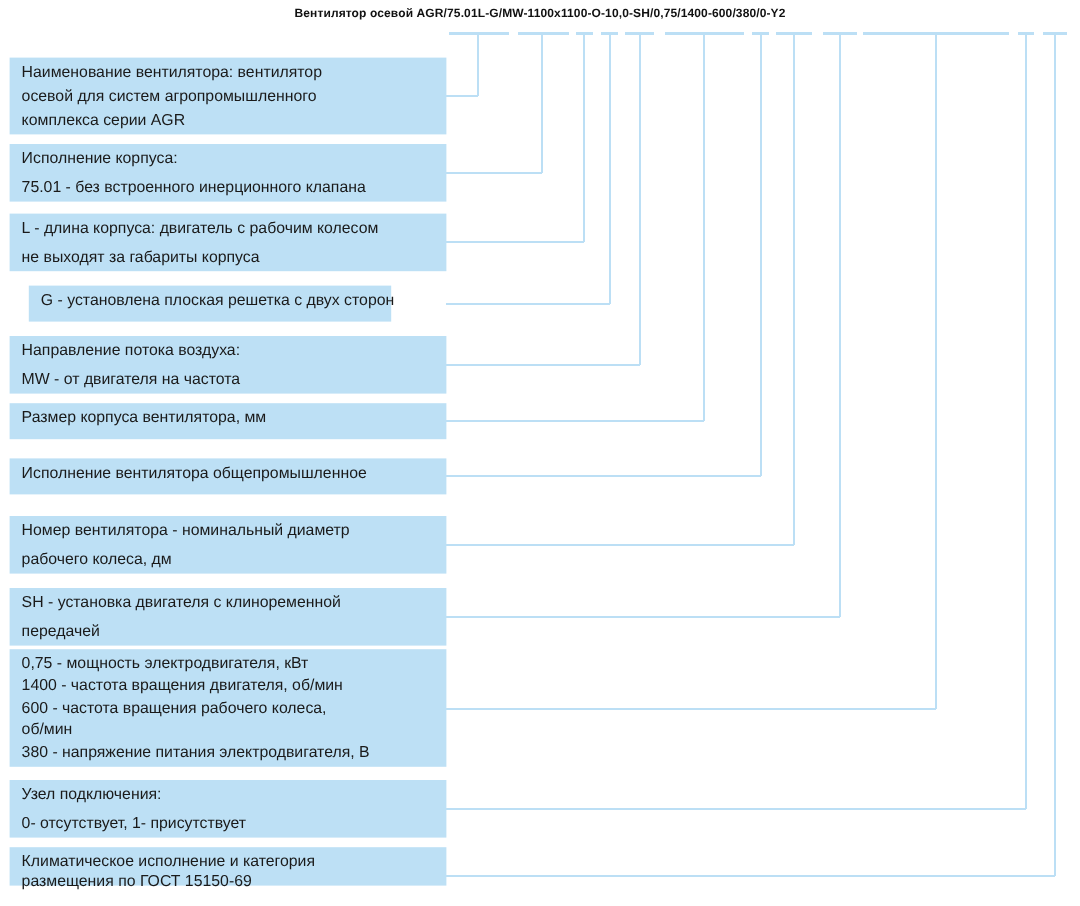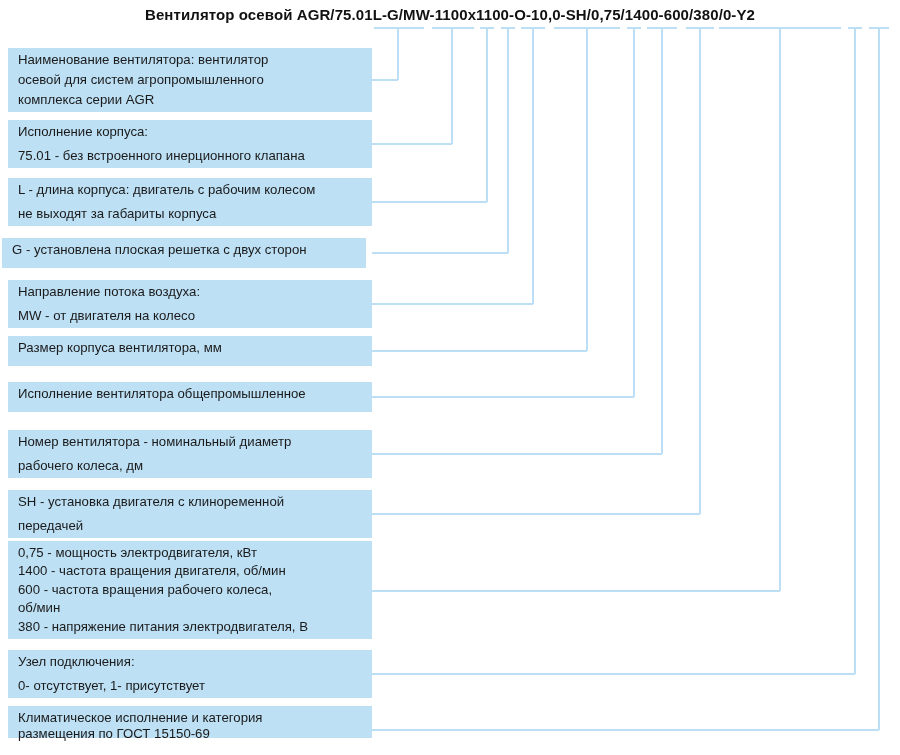--- a/index.html
+++ b/index.html
@@ -11,21 +11,21 @@
     overflow:hidden;
     -webkit-font-smoothing:antialiased;
   }
   #diagram{position:absolute;left:0;top:0;width:900px;height:755px;}
 
   
   .title{
     position:absolute;
     left:0;top:6px;width:900px;
     text-align:center;
-    font-size:15px;
+    font-size:10px;
     font-weight:bold;
     color:#111111;
     letter-spacing:0.1px;
     white-space:nowrap;
   }
 
   
   svg#lines{
     position:absolute;left:0;top:0;
     width:900px;height:755px;
@@ -111,26 +111,26 @@
         <span class="ln">комплекса серии AGR</span>
       </div>
       <div class="box" style="top: 120px; height: 48px; left: 8px; width: 364px;">
         <span class="ln">Исполнение корпуса:</span>
         <span class="ln">75.01 - без встроенного инерционного клапана</span>
       </div>
       <div class="box" style="top: 178px; height: 48px; left: 8px; width: 364px;">
         <span class="ln">L - длина корпуса: двигатель с рабочим колесом</span>
         <span class="ln">не выходят за габариты корпуса</span>
       </div>
-      <div class="box" style="top: 238px; height: 30px; left: 2px; width: 364px;">
+      <div class="box" style="top: 238px; height: 30px; left: 24px; width: 302px;">
         <span class="ln">G - установлена плоская решетка с двух сторон</span>
       </div>
       <div class="box" style="top: 280px; height: 48px; left: 8px; width: 364px;">
         <span class="ln">Направление потока воздуха:</span>
-        <span class="ln">MW - от двигателя на колесо</span>
+        <span class="ln">MW - от двигателя на частота</span>
       </div>
       <div class="box" style="top: 336px; height: 30px; left: 8px; width: 364px;">
         <span class="ln">Размер корпуса вентилятора, мм</span>
       </div>
       <div class="box" style="top: 382px; height: 30px; left: 8px; width: 364px;">
         <span class="ln">Исполнение вентилятора общепромышленное</span>
       </div>
       <div class="box" style="top: 430px; height: 48px; left: 8px; width: 364px;">
         <span class="ln">Номер вентилятора - номинальный диаметр</span>
         <span class="ln">рабочего колеса, дм</span>

